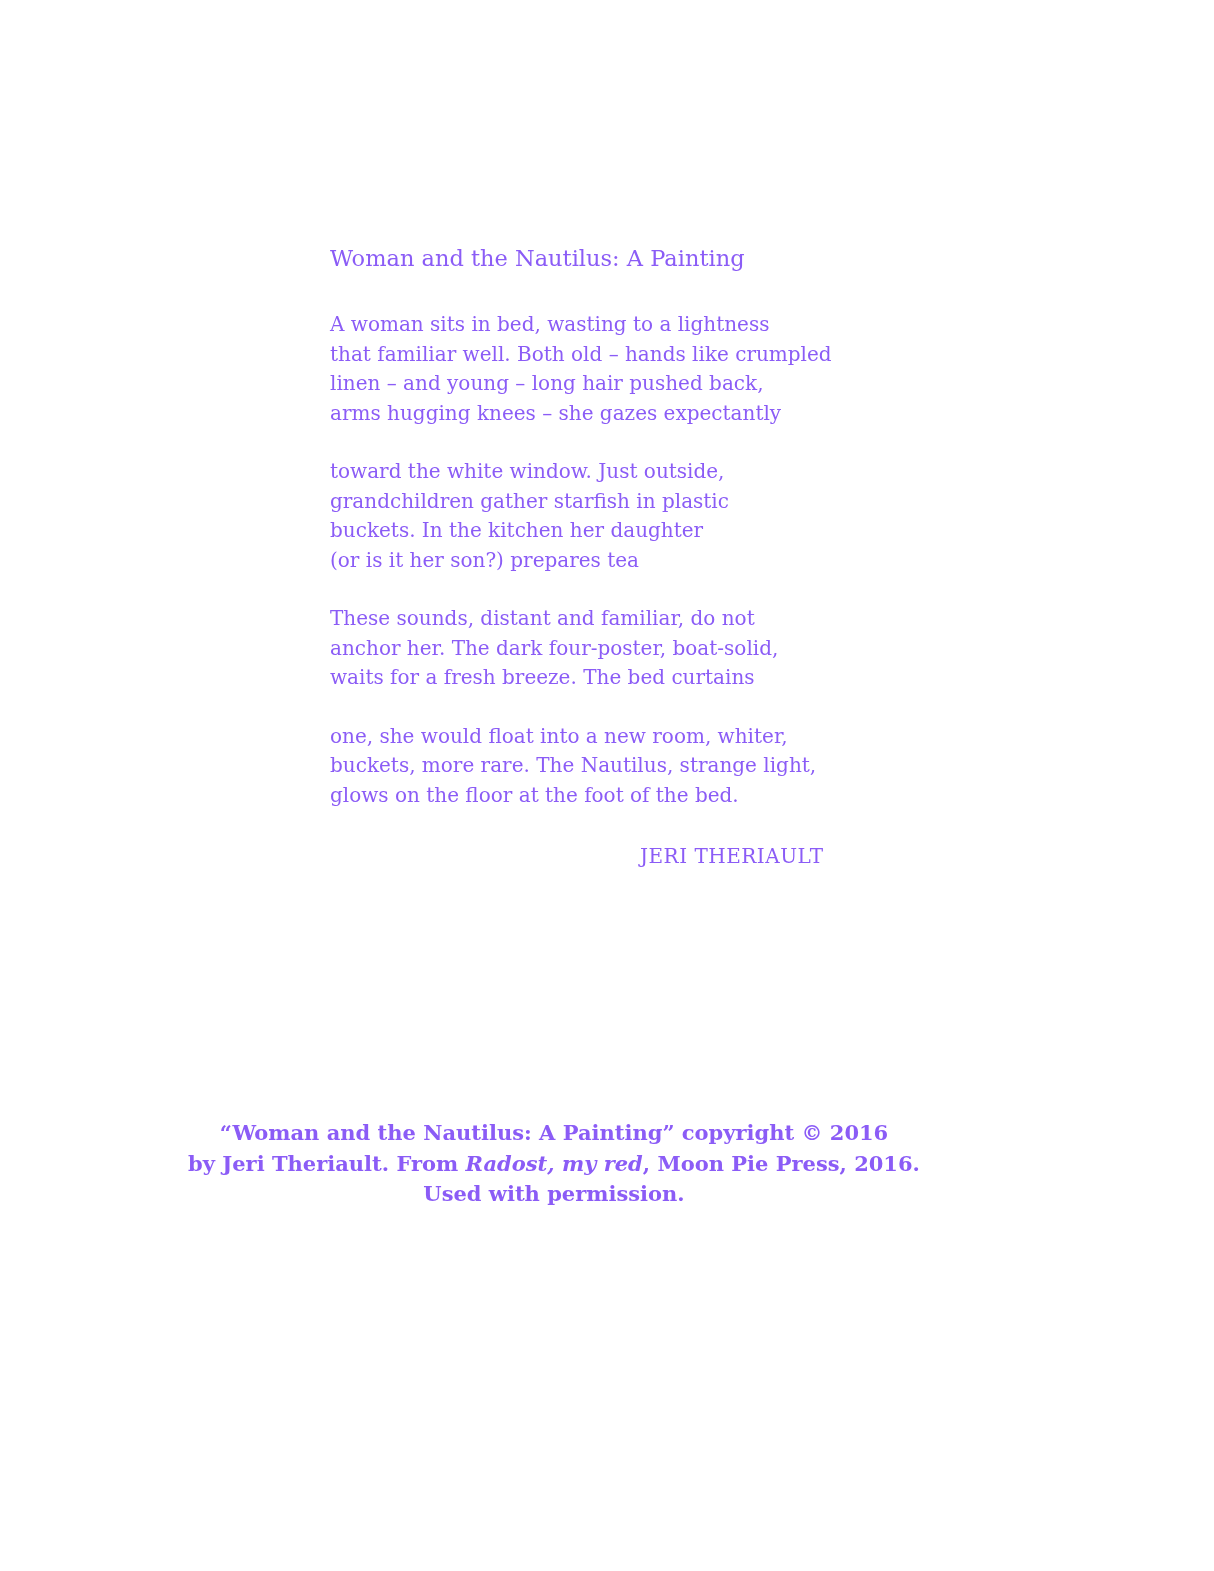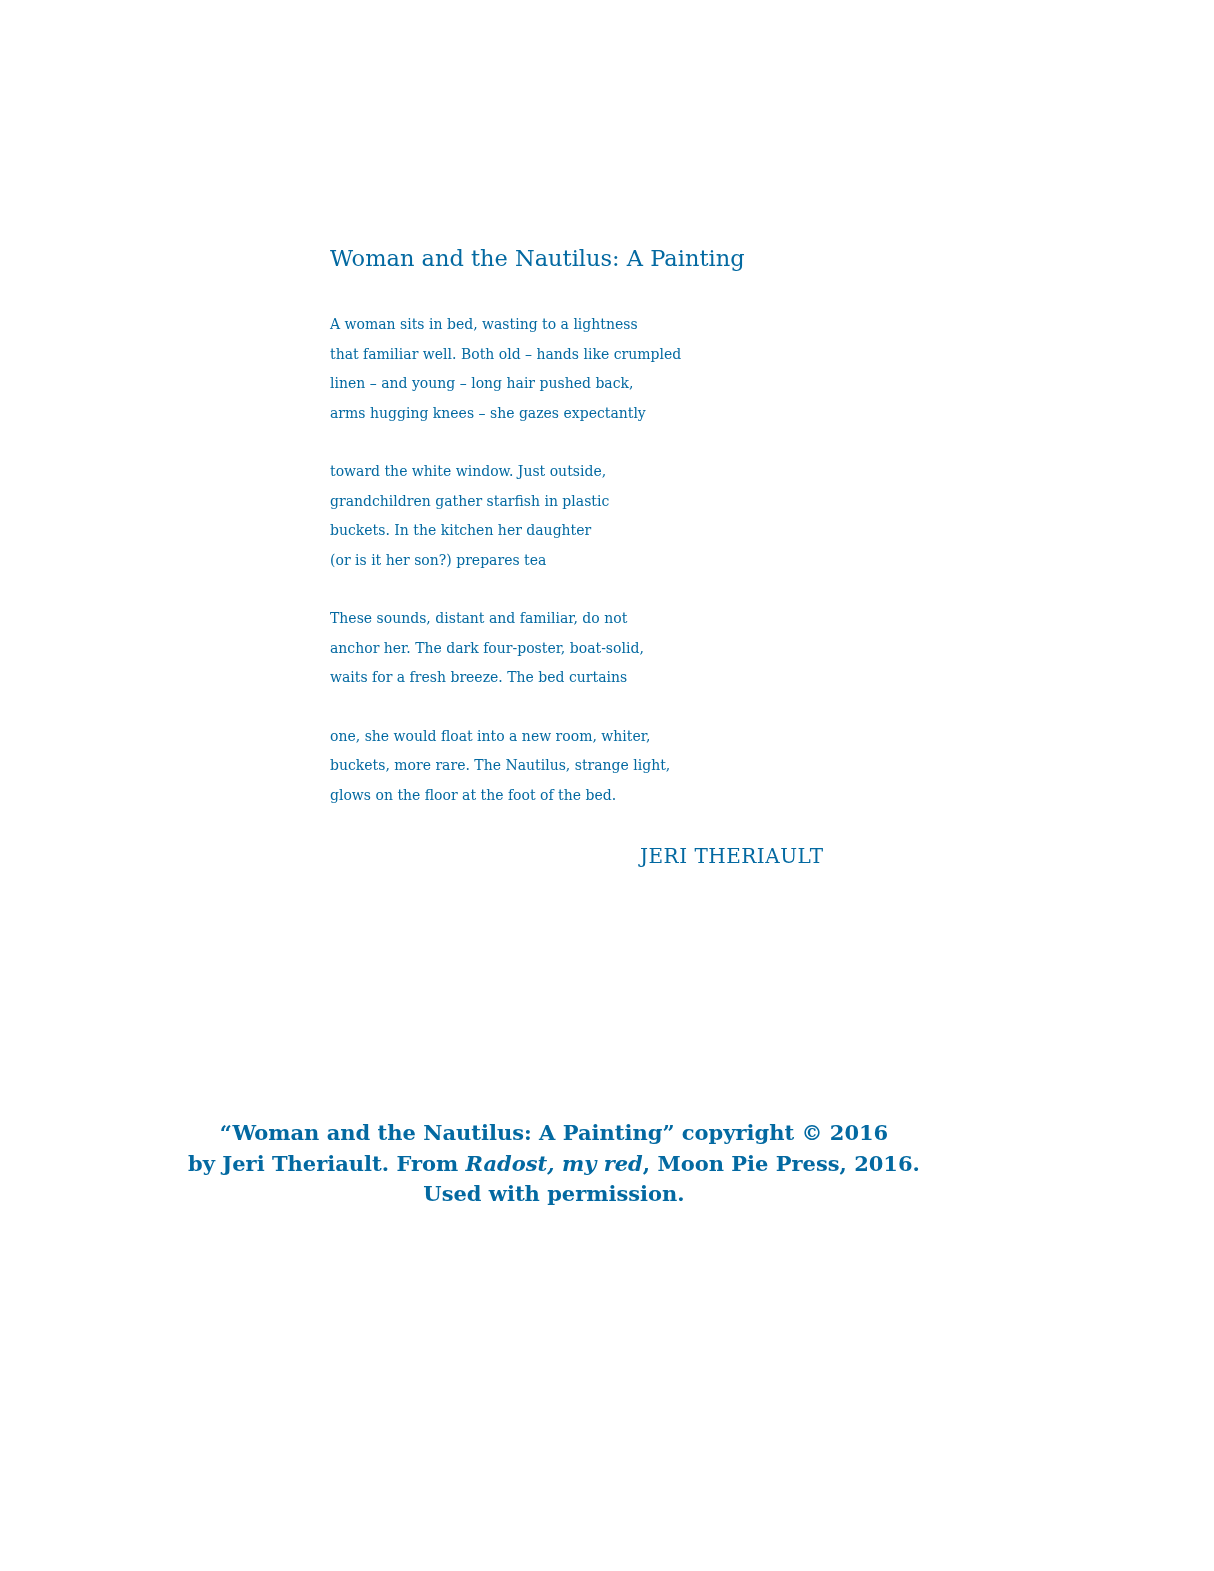--- a/index.html
+++ b/index.html
@@ -5,40 +5,40 @@
   html, body {
     margin: 0;
     padding: 0;
     background: #ffffff;
   }
   .page {
     position: relative;
     width: 1108px;
     height: 1571px;
     background: #ffffff;
-    color: #0369a1;
+    color: #8b5cf6;
     font-family: "DejaVu Serif", "Liberation Serif", serif;
     overflow: hidden;
   }
   .poem {
     position: absolute;
     left: 330px;
     top: 243px;
   }
   .poem-title {
     font-size: 22.5px;
     line-height: 30px;
     margin: 0 0 37px 0;
     font-weight: normal;
   }
   .stanza {
     margin: 0 0 29px 0;
   }
   .poem-line {
-    font-size: 14px;
+    font-size: 20px;
     line-height: 29.5px;
     white-space: nowrap;
   }
   .attribution {
     font-size: 20px;
     line-height: 26px;
     margin-top: 33px;
     margin-left: 310px;
     letter-spacing: 0.5px;
     white-space: nowrap;

